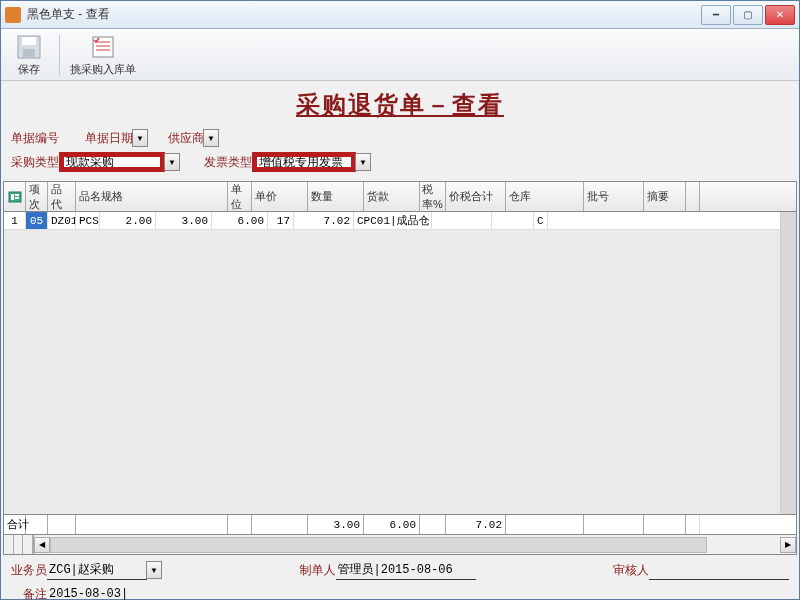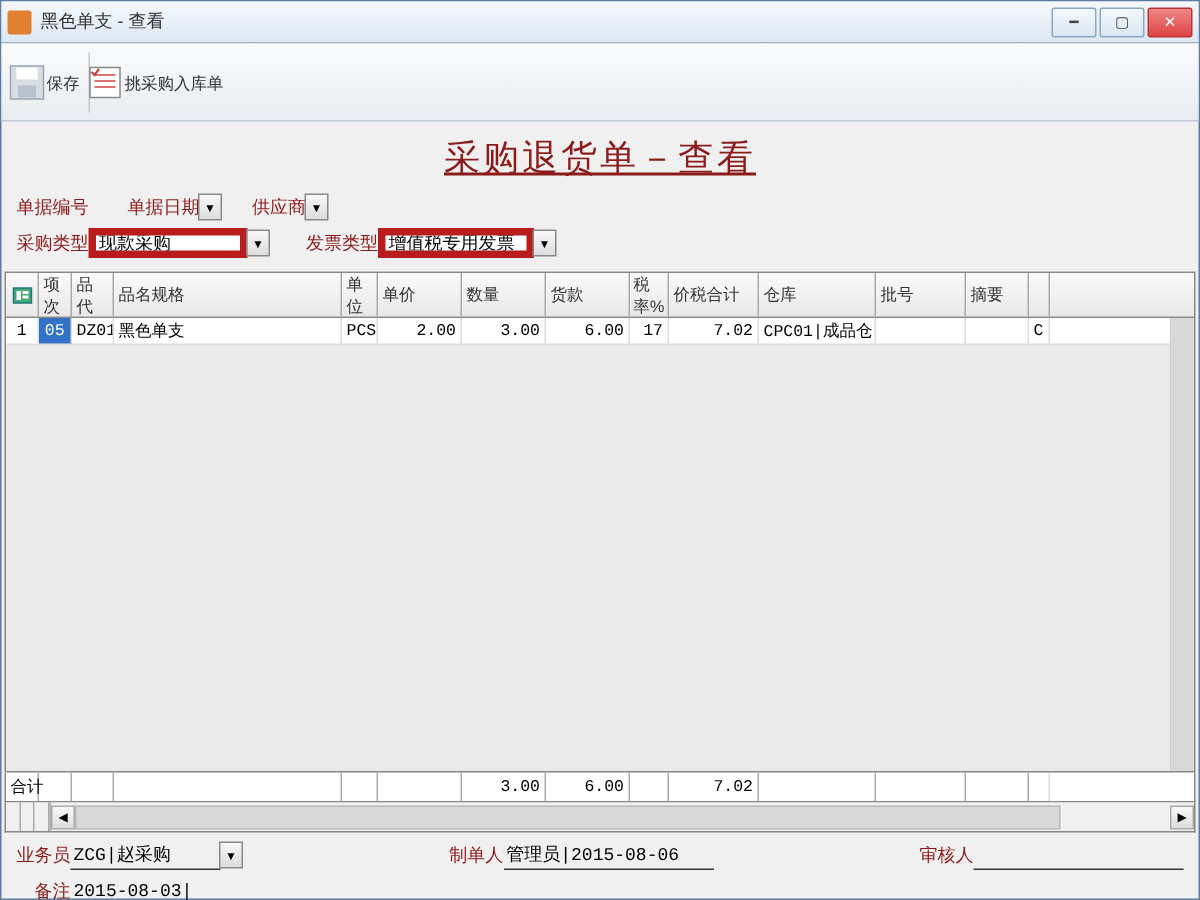--- a/index.html
+++ b/index.html
@@ -5,26 +5,26 @@
 * { box-sizing: border-box; margin: 0; padding: 0; }
 body { font-family: "Microsoft YaHei", SimSun, sans-serif; font-size: 12px; background: #f0f0f0; overflow: hidden; }
 .window { width: 800px; height: 600px; background: #f0f0f0; border: 1px solid #5a7ca0; position: relative; }
 .titlebar { height: 28px; background: linear-gradient(#f4f8fc, #dde8f4); display: flex; align-items: center; padding: 0 4px; border-bottom: 1px solid #a0b0c0; }
 .titlebar-icon { width: 16px; height: 16px; background: #e08030; margin-right: 6px; border-radius: 2px; }
 .titlebar-text { flex: 1; color: #333; }
 .titlebar-btns { display: flex; gap: 2px; }
 .tbtn { width: 30px; height: 20px; border: 1px solid #8aa8c0; background: linear-gradient(#f4f8fc,#dae6f2); display: flex; align-items: center; justify-content: center; font-size: 10px; color: #444; border-radius: 2px; cursor: pointer; }
 .tbtn.close { background: linear-gradient(#e88,#d44); color: #fff; border-color: #b33; }
 .toolbar { height: 52px; background: linear-gradient(#fafbfc,#e8ecf0); border-bottom: 1px solid #c0c8d0; display: flex; align-items: center; padding: 2px 6px; gap: 8px; }
-.toolbtn { display: flex; flex-direction: row; align-items: center; justify-content: center; width: 44px; height: 48px; cursor: pointer; }
+.toolbtn { display: flex; flex-direction: column; align-items: center; justify-content: center; width: 44px; height: 48px; cursor: pointer; }
 .toolbtn .ico { width: 28px; height: 28px; display: flex; align-items: center; justify-content: center; }
 .toolbtn .lbl { font-size: 11px; color: #333; margin-top: 1px; white-space: nowrap; }
 .toolbtn.wide { width: 70px; }
 .vsep { width: 1px; height: 40px; background: #c0c8d0; }
-.header-title { text-align: center; font-size: 24px; font-family: KaiTi, STKaiti, serif; color: #8b1a1a; text-decoration: underline; padding: 8px 0 6px; letter-spacing: 2px; }
+.header-title { text-align: center; font-size: 24px; font-family: KaiTi, STKaiti, serif; color: #8b1a1a; text-decoration: underline; padding: 8px 0 6px; letter-spacing: 2px; font-weight: bold; }
 .form-area { padding: 0 10px 4px; }
 .form-row { display: flex; align-items: center; height: 22px; margin-bottom: 2px; }
 .flabel { color: #8b1a1a; font-size: 12px; white-space: nowrap; }
 .finput { height: 20px; border: none; border-bottom: 1px solid #333; background: transparent; font-size: 12px; padding: 0 2px; font-family: "Courier New", monospace; }
 .fselect { height: 20px; border: 5px solid #b91c1c; background: #fff; font-size: 12px; font-family: SimSun, monospace; }
 .dropbtn { width: 16px; height: 18px; border: 1px solid #888; background: linear-gradient(#f8f8f8,#ddd); display: inline-flex; align-items: center; justify-content: center; font-size: 8px; cursor: pointer; margin-left: -1px; }
 .grid-wrap { margin: 2px 2px 0; border: 1px solid #888; background: #fff; height: 334px; position: relative; overflow: hidden; }
 .grid-header { display: flex; background: linear-gradient(#fafafa,#e8e8e8); border-bottom: 1px solid #888; height: 30px; }
 .gh { border-right: 1px solid #aaa; padding: 2px 3px; font-size: 11px; color: #333; display: flex; align-items: center; justify-content: center; overflow: hidden; }
 .grid-row { display: flex; height: 18px; border-bottom: 1px solid #ddd; background: #fff; }
@@ -132,21 +132,20 @@
       <div class="gh c-w10" style="justify-content:flex-start">仓库</div>
       <div class="gh c-w11" style="justify-content:flex-start">批号</div>
       <div class="gh c-w12" style="justify-content:flex-start">摘要</div>
       <div class="gh c-w13"></div>
     </div>
     <div class="grid-body">
       <div class="grid-row">
         <div class="gc ctr c-w0">1</div>
         <div class="gc ctr sel c-w1">05</div>
         <div class="gc c-w2">DZ0101</div>
-        <div class="gc c-w3">黑色单支</div>
         <div class="gc c-w4">PCS</div>
         <div class="gc num c-w5">2.00</div>
         <div class="gc num c-w6">3.00</div>
         <div class="gc num c-w7">6.00</div>
         <div class="gc num c-w8">17</div>
         <div class="gc num c-w9">7.02</div>
         <div class="gc c-w10">CPC01|成品仓</div>
         <div class="gc c-w11"></div>
         <div class="gc c-w12"></div>
         <div class="gc c-w13">C</div>

